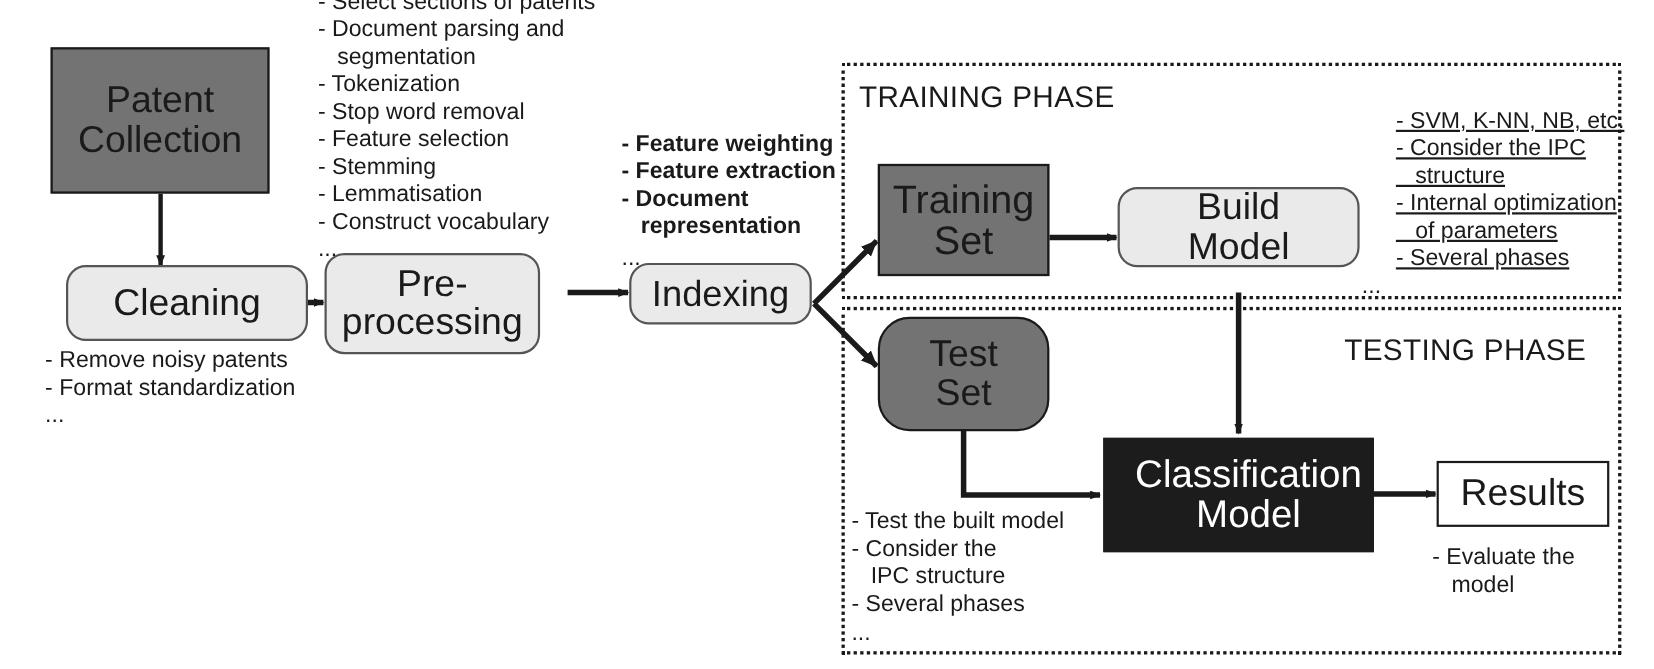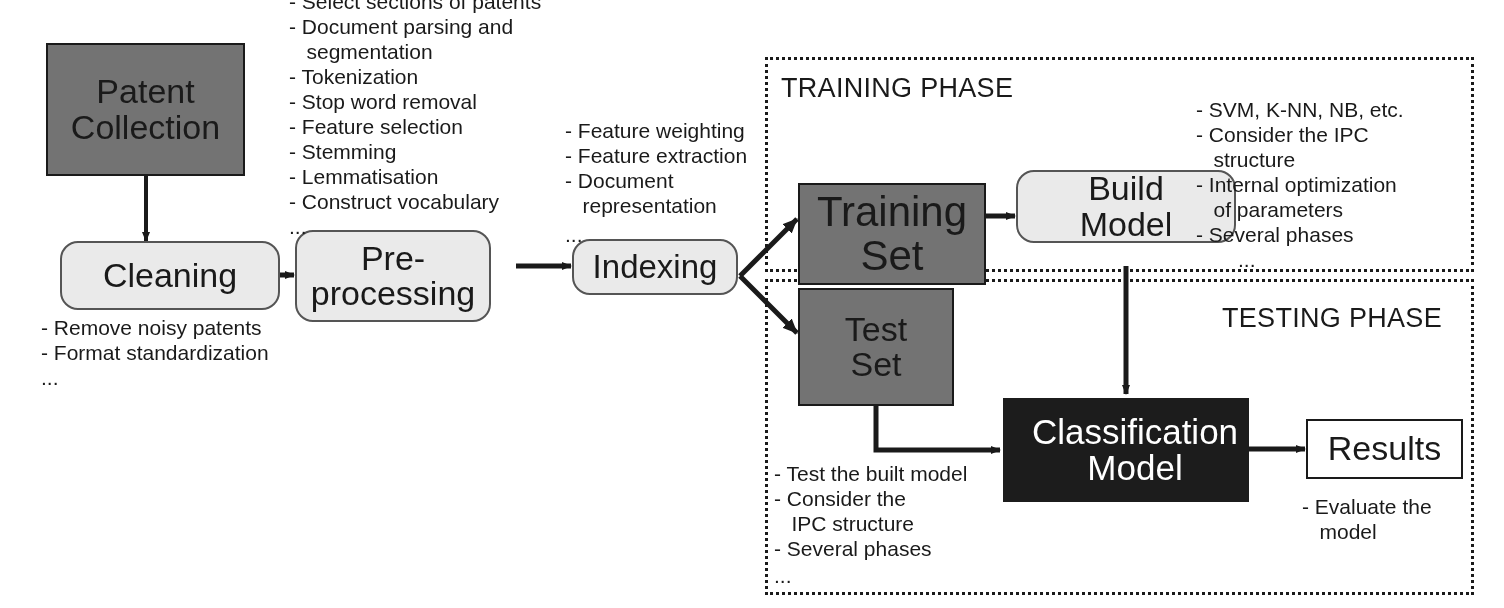--- a/index.html
+++ b/index.html
@@ -118,24 +118,24 @@
   <div class="node node-rect" style="left:46px; top:43px; width:199px; height:133px; font-size:34px; white-space:pre;">Patent
 Collection</div>
 
   <div class="node node-round" style="left:60px; top:241px; width:220px; height:69px; font-size:34px; white-space:pre;">Cleaning</div>
 
   <div class="node node-round" style="left:295px; top:230px; width:196px; height:92px; font-size:34px; white-space:pre;">Pre-
 processing</div>
 
   <div class="node node-round" style="left:572px; top:239px; width:166px; height:56px; font-size:33px; white-space:pre;">Indexing</div>
 
-  <div class="node node-rect" style="left:798px; top:183px; width:188px; height:102px; font-size:42px; white-space:pre;">Training
+  <div class="node node-rect" style="left:798px; top:149px; width:156px; height:102px; font-size:36px; white-space:pre;">Training
 Set</div>
 
-  <div class="node node-rect" style="left:798px; top:288px; width:156px; height:118px; font-size:34px; white-space:pre;">Test
+  <div class="node node-rect" style="left:798px; top:288px; width:156px; height:104px; font-size:34px; white-space:pre;border-radius:29px;">Test
 Set</div>
 
   <div class="node node-round" style="left:1016px; top:170px; width:220px; height:73px; font-size:34px; white-space:pre;">Build
 Model</div>
 
   <div class="node node-dark" style="left:1003px; top:398px; width:246px; height:104px; font-size:35px; white-space:pre;padding-left:18px;">Classification
 Model</div>
 
   <div class="node node-plain" style="left:1306px; top:419px; width:157px; height:60px; font-size:34px; white-space:pre;">Results</div>
 
@@ -147,27 +147,27 @@
 - Feature selection
 - Stemming
 - Lemmatisation
 - Construct vocabulary</div>
   <div class="annot dots" style="left:289px; top:215px;">...</div>
 
   <div class="annot" style="left:41px; top:316px;">- Remove noisy patents
 - Format standardization</div>
   <div class="annot dots" style="left:41px; top:366px;">...</div>
 
-  <div class="annot" style="left:565px; top:119px;">- Feature weighting
+  <div class="annot" style="left:565px; top:119px;font-weight:bold;">- Feature weighting
 - Feature extraction
 - Document
    representation</div>
   <div class="annot dots" style="left:565px; top:223px;">...</div>
 
-  <div class="annot" style="left:1196px; top:98px;">- SVM, K-NN, NB, etc.
+  <div class="annot" style="left:1269px; top:98px;text-decoration:underline;">- SVM, K-NN, NB, etc.
 - Consider the IPC
    structure
 - Internal optimization
    of parameters
 - Several phases</div>
   <div class="annot dots" style="left:1238px; top:248px;">...</div>
 
   <div class="annot" style="left:774px; top:462px;">- Test the built model
 - Consider the
    IPC structure

